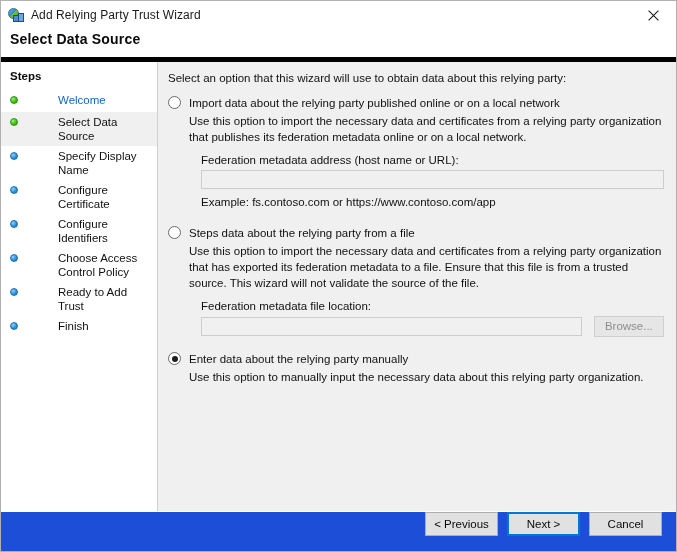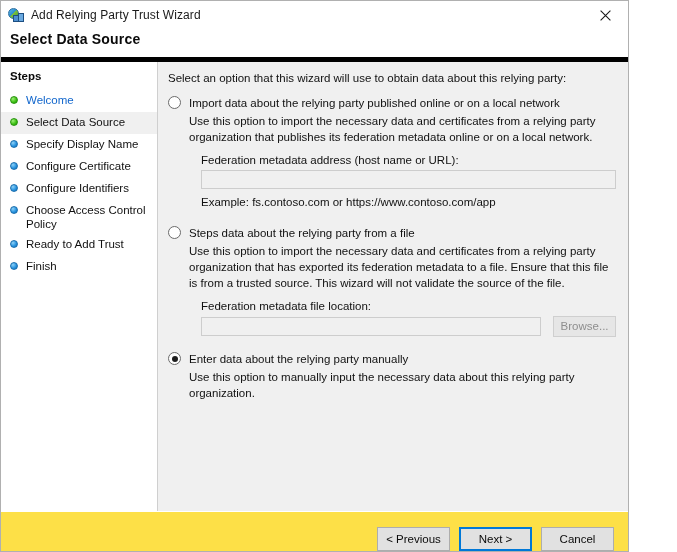--- a/index.html
+++ b/index.html
@@ -10,21 +10,21 @@
     width: 677px;
     height: 552px;
     font-family: "Liberation Sans", sans-serif;
     font-size: 11.5px;
     color: #000000;
     background: #ffffff;
     overflow: hidden;
   }
   #app {
     position: relative;
-    width: 629px;
+    width: 677px;
     height: 552px;
     box-sizing: border-box;
     border: 1px solid #b0b0b0;
     background: #ffffff;
     display: flex;
     flex-direction: column;
   }
 
   
   .titlebar {
@@ -112,20 +112,21 @@
     font-weight: bold;
     color: #0a0a0a;
     padding: 0 0 8px 9px;
   }
   .step {
     display: flex;
     align-items: flex-start;
     padding: 3px 6px 3px 9px;
     line-height: 14px;
     min-height: 16px;
+    gap: 32px;
   }
   .step.current { background: #f0f0f0; }
   .bullet {
     width: 8px;
     height: 8px;
     border-radius: 50%;
     flex: 0 0 8px;
     margin-top: 3px;
     margin-right: 8px;
     box-sizing: border-box;
@@ -226,24 +227,24 @@
     margin: 7px 0 0 33px;
     font-size: 11.5px;
     color: #111;
   }
   .gap-a { height: 16px; }
   .gap-b { height: 13px; }
 
   
   .footer {
     flex: 0 0 40px;
-    background: #fde047;
+    background: #1d4ed8;
     border-top: 1px solid #ffffff;
     display: flex;
-    align-items: flex-end;
+    align-items: flex-start;
     justify-content: flex-end;
     padding-right: 14px;
     box-sizing: border-box;
   }
   .btn {
     width: 73px;
     height: 24px;
     margin-left: 9px;
     background: #e1e1e1;
     border: 1px solid #adadad;

